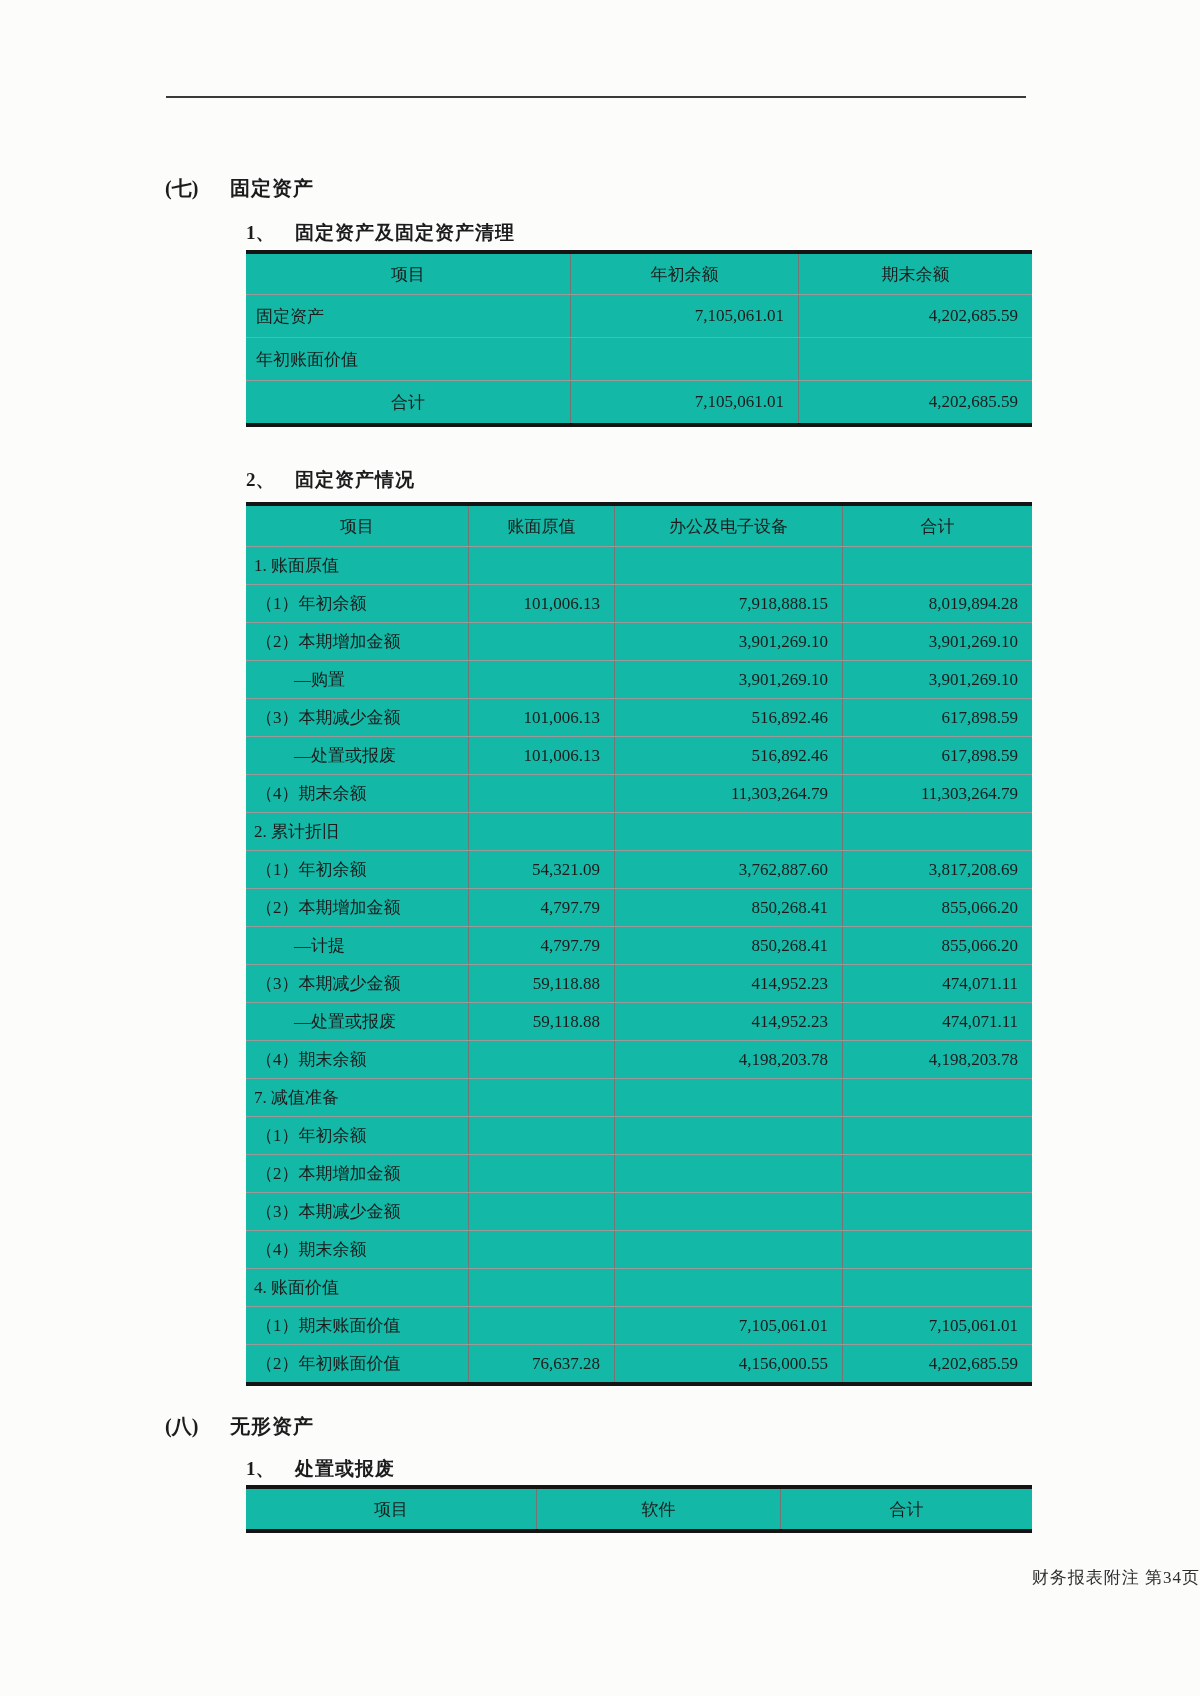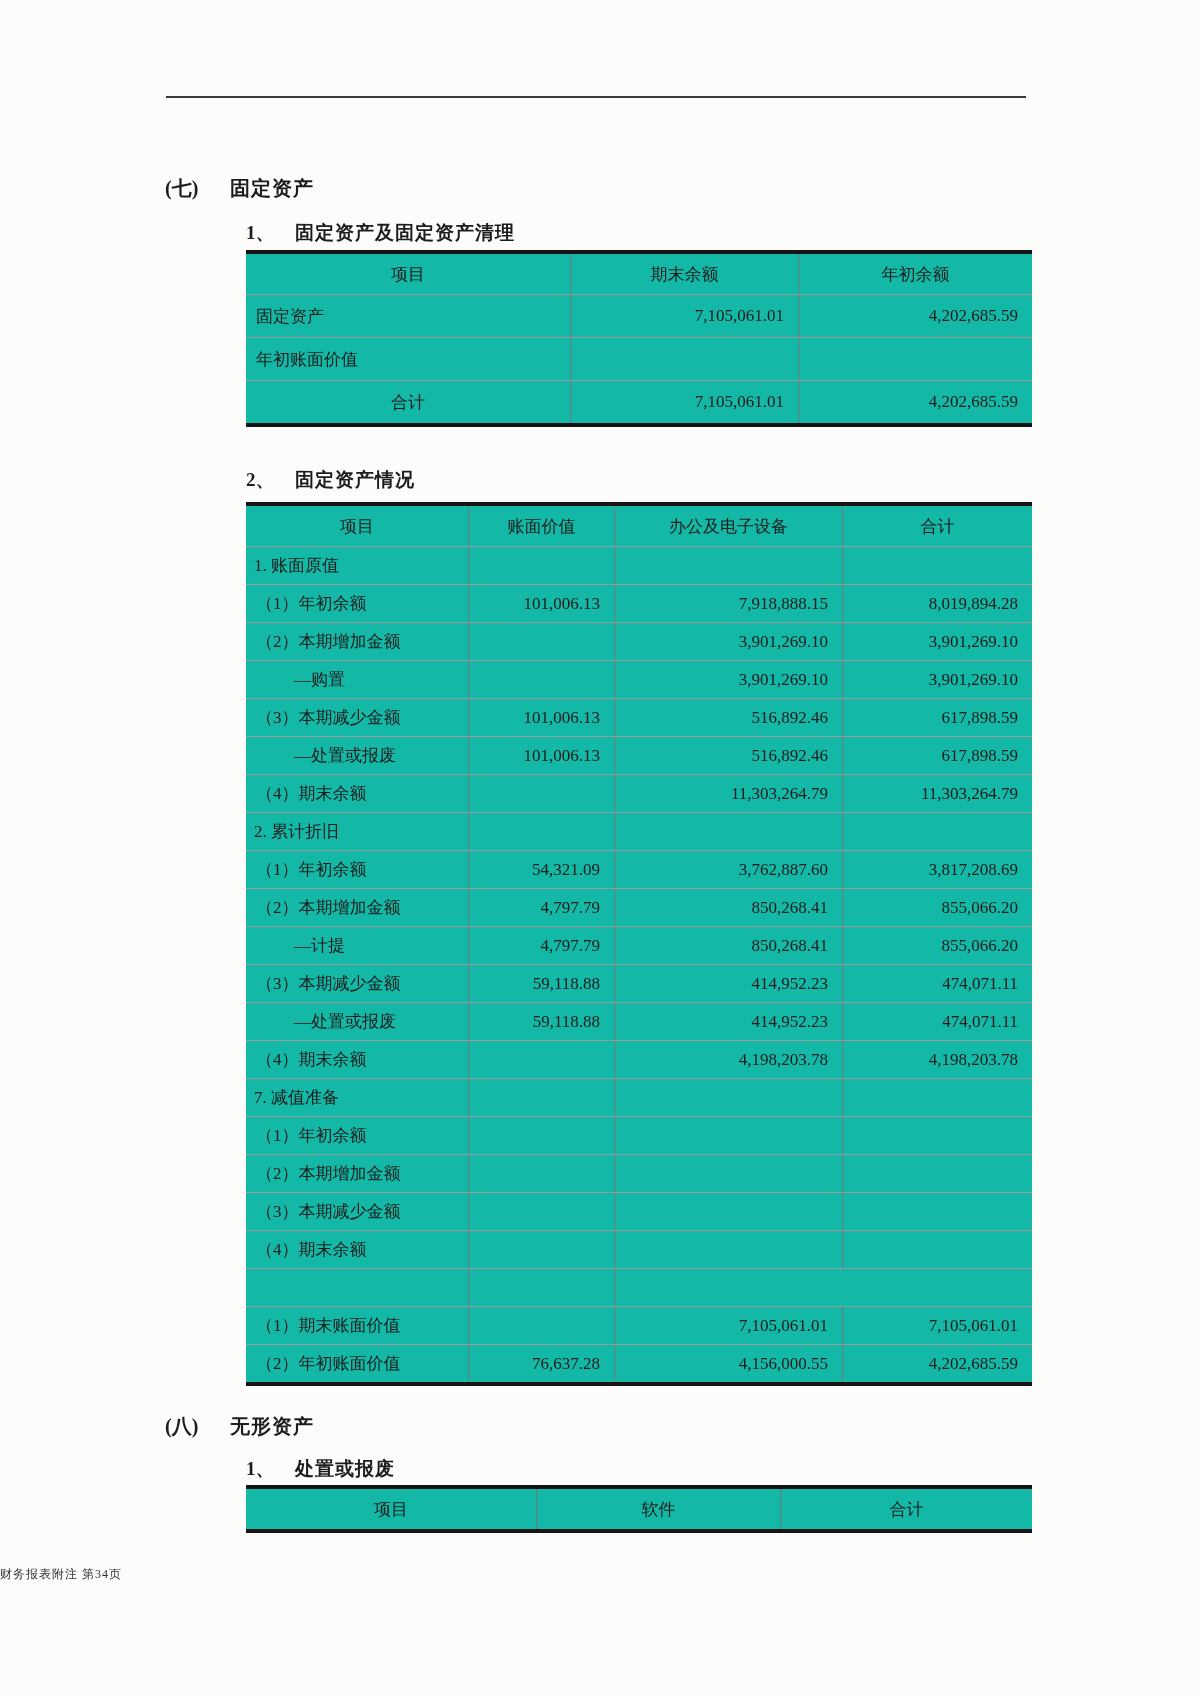--- a/index.html
+++ b/index.html
@@ -54,21 +54,21 @@
   .cell + .cell { border-left:1px solid #757575; }
   .hdr-cell { justify-content:center; }
   .c-num { justify-content:flex-end; padding-right:14px; }
   .c-label { padding-left:10px; }
   .c-label.section { padding-left:8px;text-align:center; }
   .c-label.dash { padding-left:48px; }
   .c-label.total { justify-content:center; padding-left:0; }
 
   .footer {
     position:absolute; top:1566px; left:0; width:1200px;
-    text-align:left; font-size:12px; color:#2e2e2e;
+    text-align:right; font-size:17px; color:#2e2e2e;
     letter-spacing:1px;
   }
 </style>
 </head>
 <body>
 
 <div class="page">
 
   <div class="top-rule"></div>
 
@@ -78,22 +78,22 @@
   </div>
 
   <div class="sub-hdr" style="top:220px;">
     <span class="num">1、</span>
     <span>固定资产及固定资产清理</span>
   </div>
 
   <div class="tbl t1" style="top:250px;">
     <div class="row hdr">
       <div class="cell hdr-cell">项目</div>
+      <div class="cell hdr-cell">年初余额</div>
       <div class="cell hdr-cell">期末余额</div>
-      <div class="cell hdr-cell">年初余额</div>
     </div>
     <div class="tbody">
 
         <div class="row">
           <div class="cell c-label item">固定资产</div>
           <div class="cell c-num">7,105,061.01</div>
           <div class="cell c-num">4,202,685.59</div>
         </div>
 
         <div class="row">
@@ -111,21 +111,21 @@
   </div>
 
   <div class="sub-hdr" style="top:467px;">
     <span class="num">2、</span>
     <span>固定资产情况</span>
   </div>
 
   <div class="tbl t2" style="top:502px;">
     <div class="row hdr">
       <div class="cell hdr-cell">项目</div>
-      <div class="cell hdr-cell">账面价值</div>
+      <div class="cell hdr-cell">账面原值</div>
       <div class="cell hdr-cell">办公及电子设备</div>
       <div class="cell hdr-cell">合计</div>
     </div>
     <div class="tbody">
 
         <div class="row">
           <div class="cell c-label section">1. 账面原值</div>
           <div class="cell c-num"></div>
           <div class="cell c-num"></div>
           <div class="cell c-num"></div>
@@ -251,20 +251,21 @@
         </div>
 
         <div class="row">
           <div class="cell c-label item">（4）期末余额</div>
           <div class="cell c-num"></div>
           <div class="cell c-num"></div>
           <div class="cell c-num"></div>
         </div>
 
         <div class="row">
+          <div class="cell c-label section">4. 账面价值</div>
           <div class="cell c-num"></div>
           <div class="cell c-num"></div>
           <div class="cell c-num"></div>
         </div>
 
         <div class="row">
           <div class="cell c-label item">（1）期末账面价值</div>
           <div class="cell c-num"></div>
           <div class="cell c-num">7,105,061.01</div>
           <div class="cell c-num">7,105,061.01</div>

